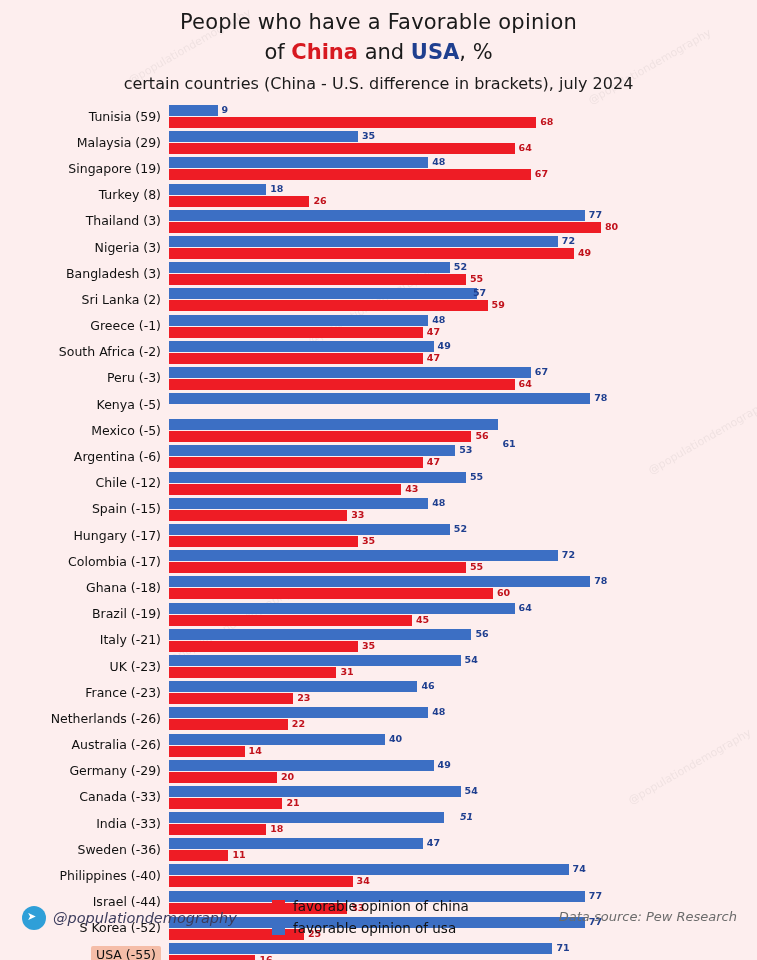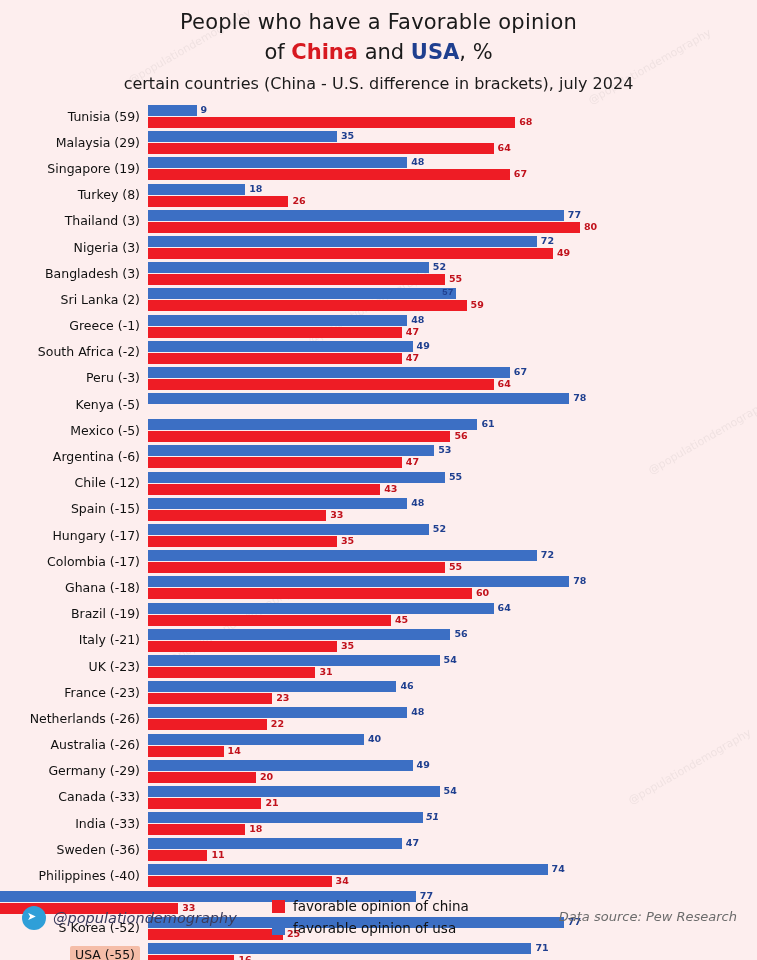--- a/index.html
+++ b/index.html
@@ -45,21 +45,21 @@
     position: relative;
     margin-top: 10px;
     padding-left: 0;
   }
   .row {
     display: flex;
     align-items: stretch;
     height: 26.2px;
   }
   .label {
-    width: 148px;
+    width: 169px;
     text-align: right;
     padding-right: 8px;
     font-size: 12.5px;
     color: #111;
     display: flex;
     align-items: center;
     justify-content: flex-end;
     box-sizing: border-box;
   }
   .label span.hl {
@@ -263,21 +263,21 @@
           <div class="bar china" style="width: 297px;"></div>
           <div class="bar-val china" style="left: 301px;">55</div>
         </div>
       </div>
     </div>
     <div class="row">
       <div class="label">Sri Lanka (2)</div>
       <div class="bars">
         <div class="bar-wrap">
           <div class="bar usa" style="width: 307.8px;"></div>
-          <div class="bar-val usa" style="left: 294px; font-family: Liberation Mono, monospace;">57</div>
+          <div class="bar-val usa" style="left: 304px;">57</div>
         </div>
         <div class="bar-wrap">
           <div class="bar china" style="width: 318.6px;"></div>
           <div class="bar-val china" style="left: 322.6px;">59</div>
         </div>
       </div>
     </div>
     <div class="row">
       <div class="label">Greece (-1)</div>
       <div class="bars">
@@ -324,21 +324,21 @@
           <div class="bar usa" style="width: 421.2px;"></div>
           <div class="bar-val usa" style="left: 425.2px;">78</div>
         </div>
       </div>
     </div>
     <div class="row">
       <div class="label">Mexico (-5)</div>
       <div class="bars">
         <div class="bar-wrap">
           <div class="bar usa" style="width: 329.4px;"></div>
-          <div class="bar-val usa" style="left: 333.4px;">61</div>
+          <div class="bar-val usa" style="left: 333.4px; margin-top: 20px;">61</div>
         </div>
         <div class="bar-wrap">
           <div class="bar china" style="width: 302.4px;"></div>
           <div class="bar-val china" style="left: 306.4px;">56</div>
         </div>
       </div>
     </div>
     <div class="row">
       <div class="label">Argentina (-6)</div>
       <div class="bars">
@@ -519,21 +519,21 @@
           <div class="bar china" style="width: 113.4px;"></div>
           <div class="bar-val china" style="left: 117.4px;">21</div>
         </div>
       </div>
     </div>
     <div class="row">
       <div class="label">India (-33)</div>
       <div class="bars">
         <div class="bar-wrap">
           <div class="bar usa" style="width: 275.4px;"></div>
-          <div class="bar-val usa" style="left: 278px; font-style: italic;">51</div>
+          <div class="bar-val usa" style="left: 291px; font-style: italic;">51</div>
         </div>
         <div class="bar-wrap">
           <div class="bar china" style="width: 97.2px;"></div>
           <div class="bar-val china" style="left: 101.2px;">18</div>
         </div>
       </div>
     </div>
     <div class="row">
       <div class="label">Sweden (-36)</div>
       <div class="bars">
@@ -554,20 +554,21 @@
           <div class="bar usa" style="width: 399.6px;"></div>
           <div class="bar-val usa" style="left: 403.6px;">74</div>
         </div>
         <div class="bar-wrap">
           <div class="bar china" style="width: 183.6px;"></div>
           <div class="bar-val china" style="left: 187.6px;">34</div>
         </div>
       </div>
     </div>
     <div class="row">
+      <div class="label">Israel (-44)</div>
       <div class="bars">
         <div class="bar-wrap">
           <div class="bar usa" style="width: 415.8px;"></div>
           <div class="bar-val usa" style="left: 419.8px;">77</div>
         </div>
         <div class="bar-wrap">
           <div class="bar china" style="width: 178.2px;"></div>
           <div class="bar-val china" style="left: 182.2px;">33</div>
         </div>
       </div>

